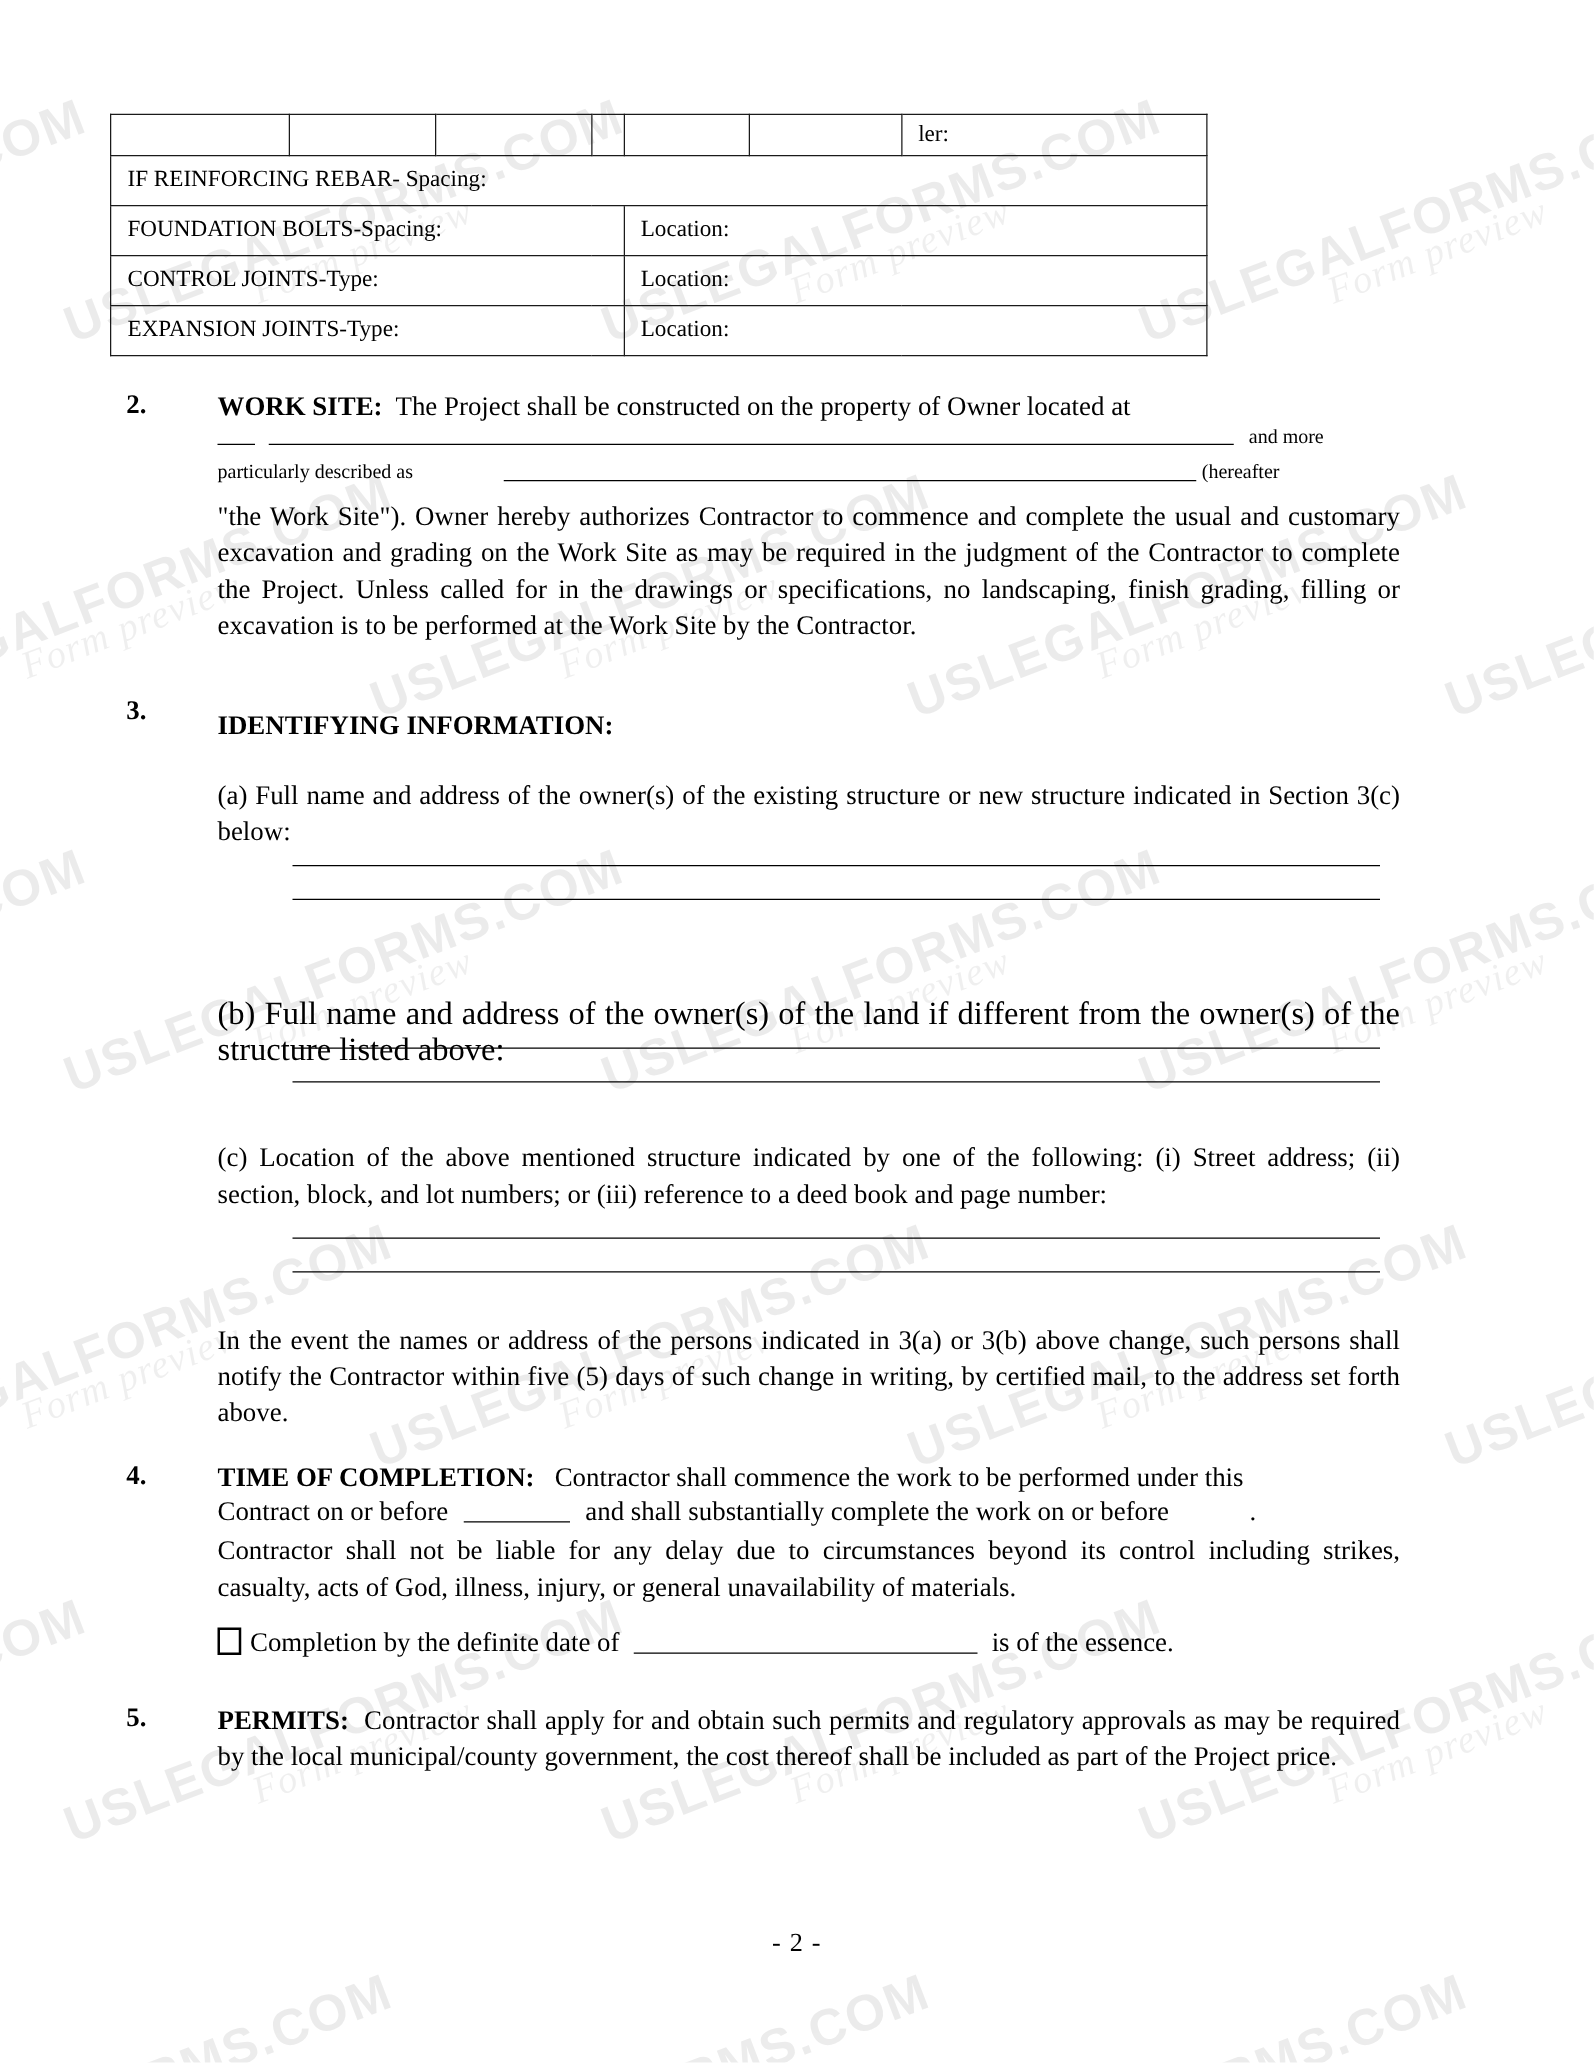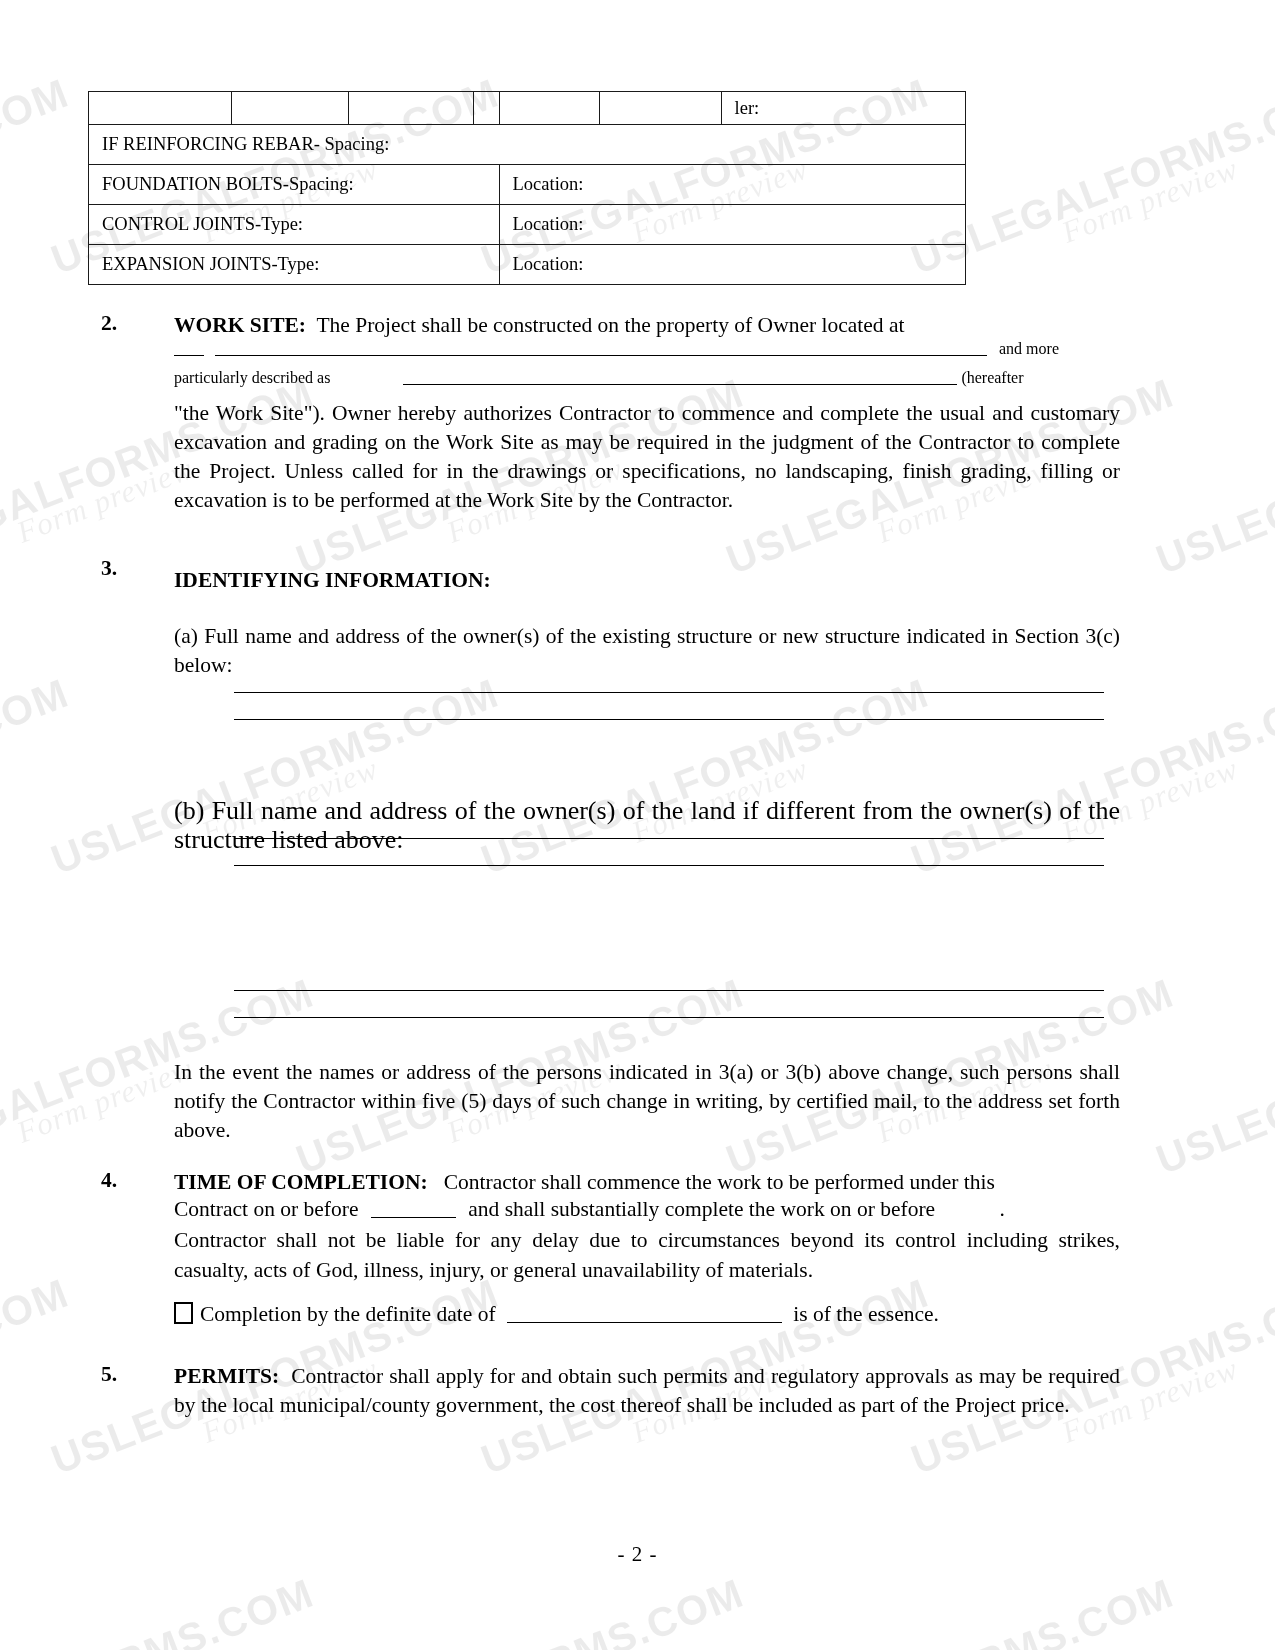--- a/index.html
+++ b/index.html
@@ -309,20 +309,21 @@
     <div class="ln"></div>
   </div>
 
   <div class="body-col just" style="top:796px; font-size:26px; line-height:29.2px;">(b) Full name and address of the owner(s) of the land if different from the owner(s) of the structure listed above:</div>
 
   <div class="answer-lines" style="top:838px;">
     <div class="ln"></div>
     <div class="ln"></div>
   </div>
 
+  <div class="body-col just" style="top:912px; font-size:21.5px; line-height:29.2px;">(c) Location of the above mentioned structure indicated by one of the following: (i) Street address; (ii) section, block, and lot numbers; or (iii) reference to a deed book and page number:</div>
 
   <div class="answer-lines" style="top:990px;">
     <div class="ln"></div>
     <div class="ln"></div>
   </div>
 
   <div class="body-col just" style="top:1058px; font-size:21.5px; line-height:29.2px;">In the event the names or address of the persons indicated in 3(a) or 3(b) above change, such persons shall notify the Contractor within five (5) days of such change in writing, by certified mail, to the address set forth above.</div>
 
   <div class="num" style="left:101px; top:1168px;">4.</div>
 

